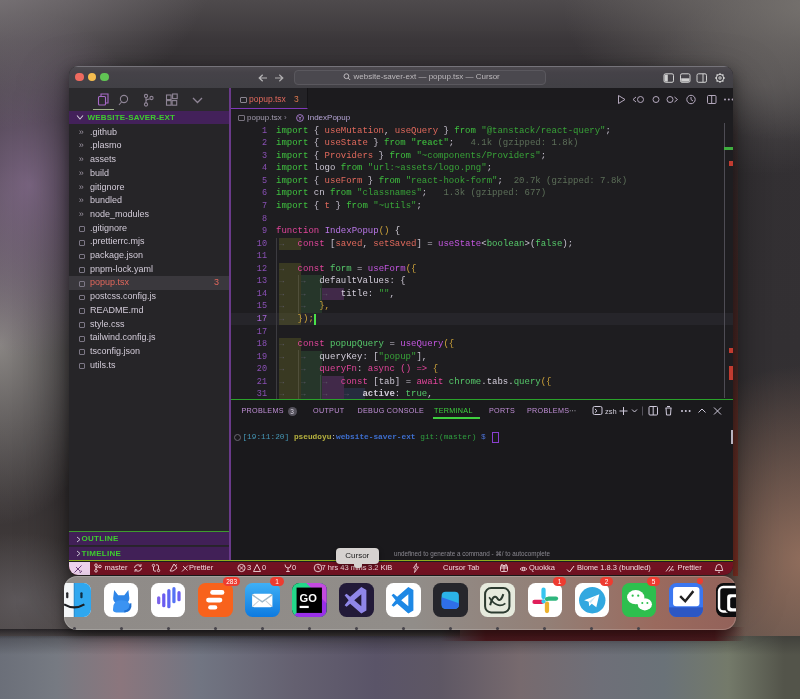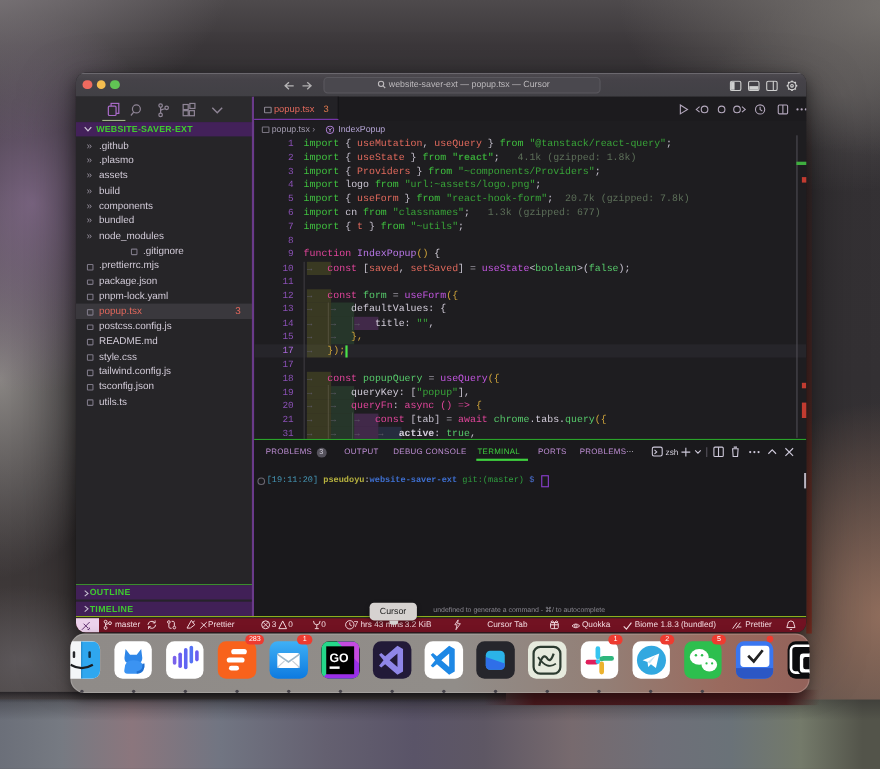--- a/index.html
+++ b/index.html
@@ -114,31 +114,31 @@
 <div class="trow" style="top:153.2px">
         <span class="ficon">»</span>
         <span class="tname">assets</span>
       </div>
 <div class="trow" style="top:166.8px">
         <span class="ficon">»</span>
         <span class="tname">build</span>
       </div>
 <div class="trow" style="top:180.5px">
         <span class="ficon">»</span>
-        <span class="tname">components</span>
+        <span class="tname">gitignore</span>
       </div>
 <div class="trow" style="top:194.2px">
         <span class="ficon">»</span>
         <span class="tname">bundled</span>
       </div>
 <div class="trow" style="top:207.9px">
         <span class="ficon">»</span>
         <span class="tname">node_modules</span>
       </div>
-<div class="trow" style="top:221.7px;margin-left:40px;">
+<div class="trow" style="top:221.7px;">
         <span class="sqicon"></span>
         <span class="tname" style="color:#d2cbd8">.gitignore</span>
       </div>
 <div class="trow" style="top:235.3px;">
         <span class="sqicon"></span>
         <span class="tname" style="color:#d2cbd8">.prettierrc.mjs</span>
       </div>
 <div class="trow" style="top:249.0px;">
         <span class="sqicon"></span>
         <span class="tname" style="color:#d2cbd8">package.json</span>

